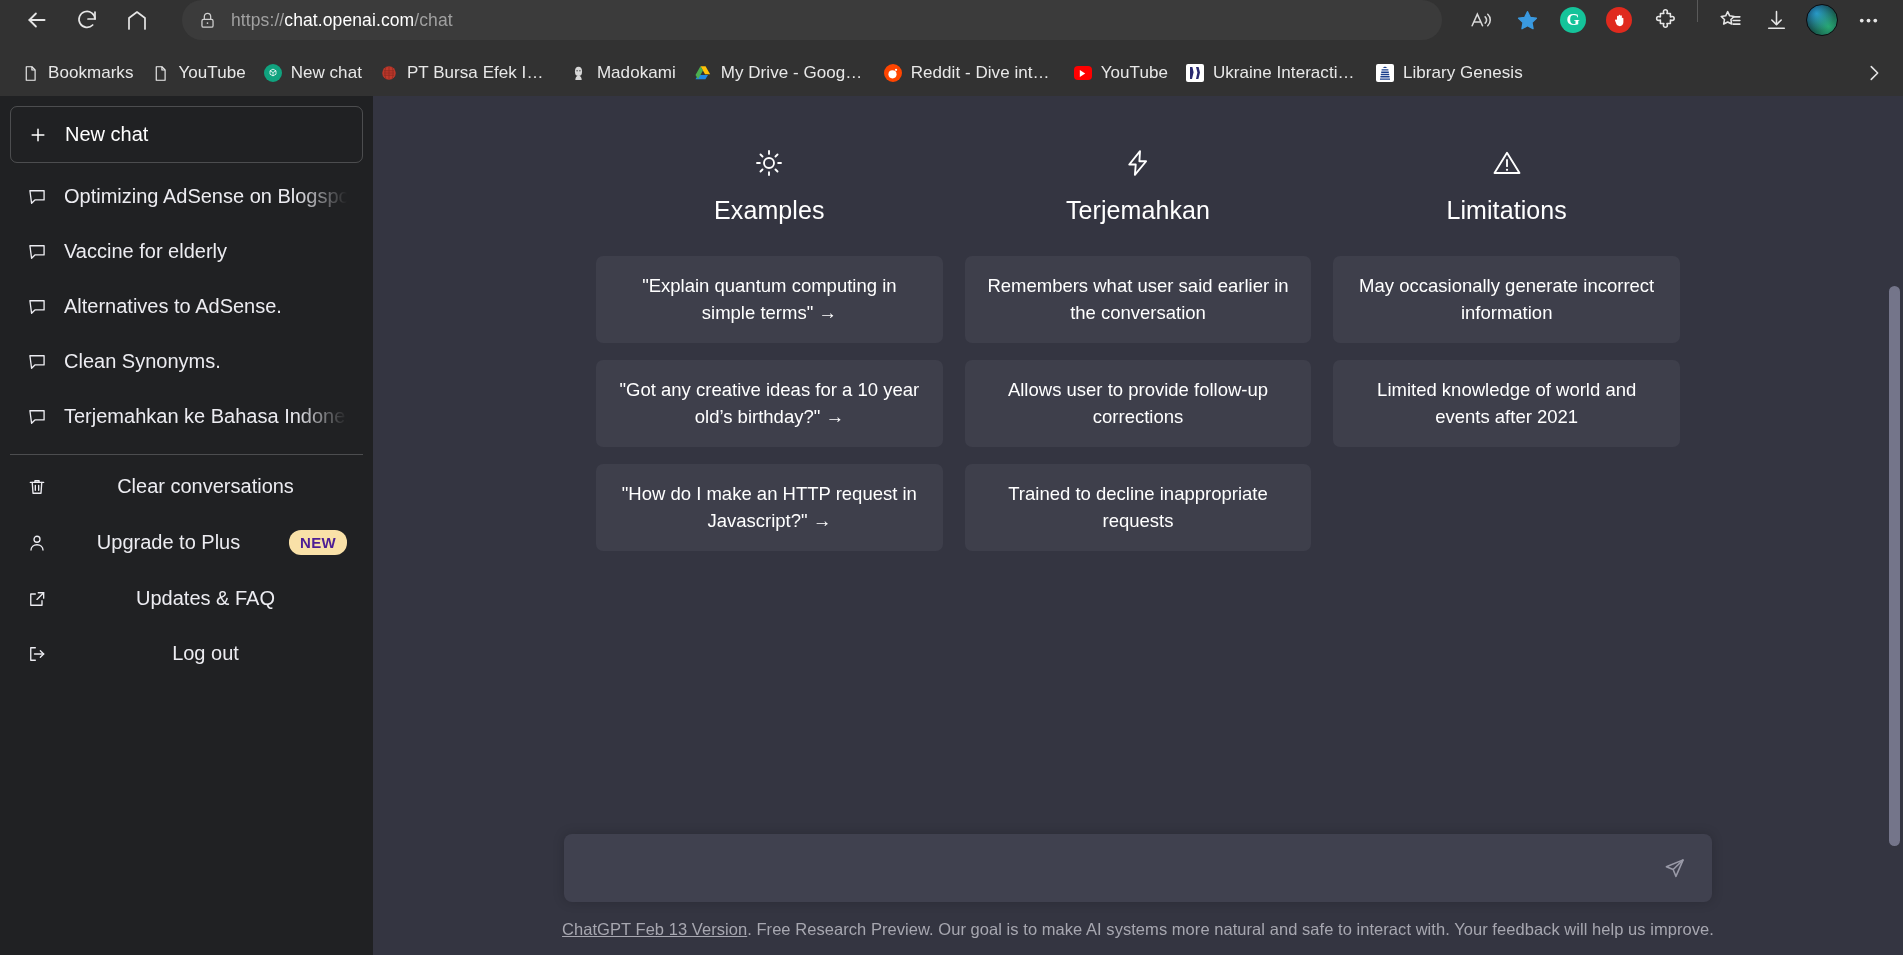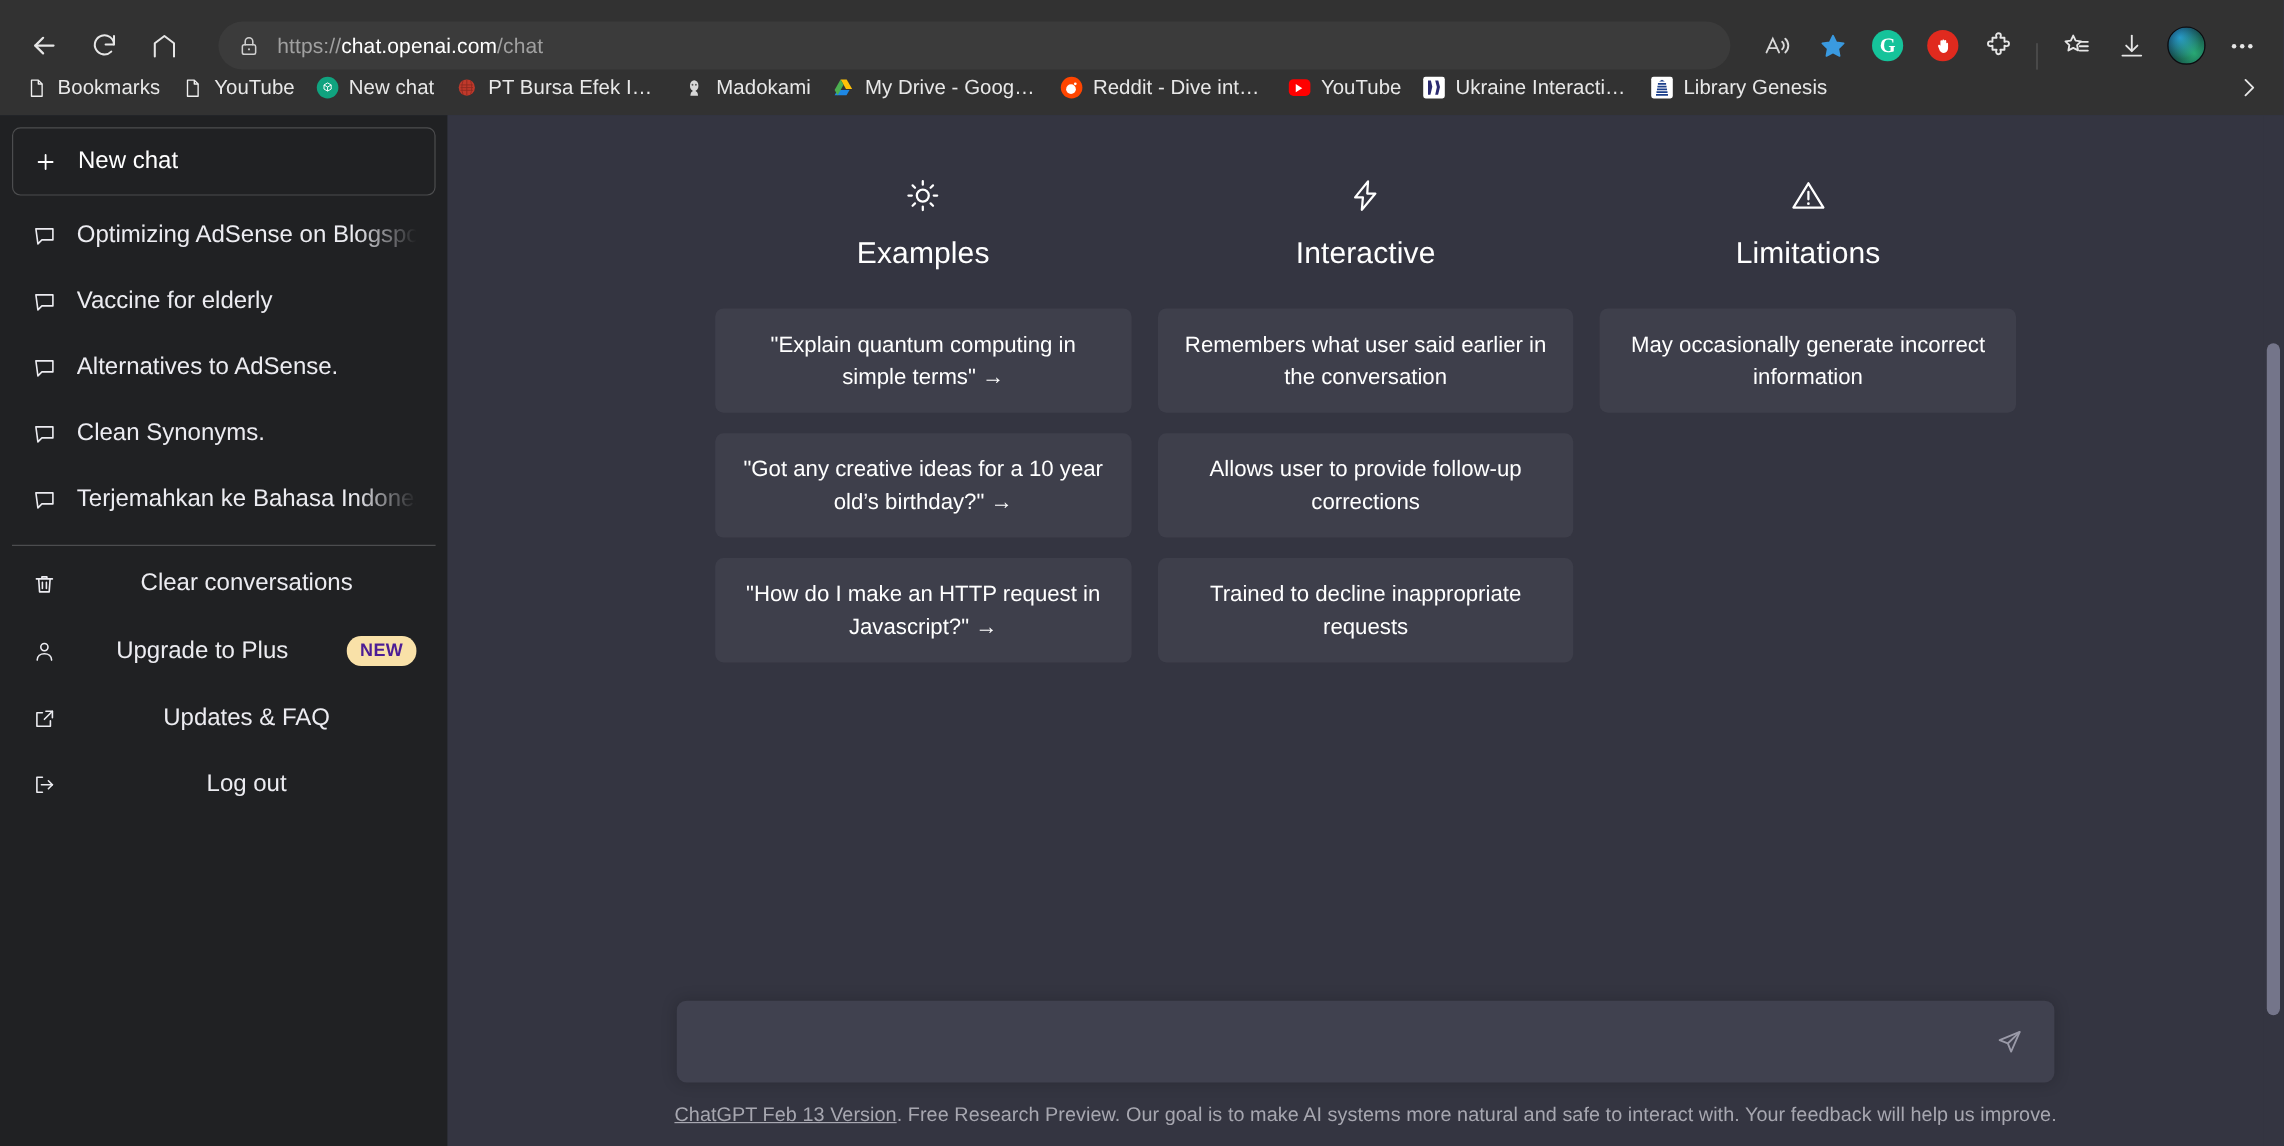--- a/index.html
+++ b/index.html
@@ -14,21 +14,21 @@
 
   
   .browser-chrome {
     background: #323232;
     width: 1903px;
   }
 
   .toolbar-row {
     height: 58px;
     display: flex;
-    align-items: flex-end;
+    align-items: flex-start;
     padding: 0 14px;
     gap: 4px;
   }
 
   .nav-btn {
     width: 46px;
     height: 40px;
     display: flex;
     align-items: center;
     justify-content: center;
@@ -717,21 +717,21 @@
             </div>
         </section>
 
         <section class="col">
           <div class="col-head">
             <span>
               <svg width="30" height="30" viewBox="0 0 24 24" fill="none" stroke="#ffffff" stroke-width="1.5" stroke-linejoin="round">
                 <path d="M13.6 2.5L5 13.2h5.2L9.5 21.5 18.5 10.6h-5.4z"></path>
               </svg>
             </span>
-            <h2 class="col-title">Interactive</h2>
+            <h2 class="col-title">Terjemahkan</h2>
           </div>
           <div class="card">
               <span>Remembers what user said earlier in the conversation</span>
             </div>
           <div class="card">
               <span>Allows user to provide follow-up corrections</span>
             </div>
           <div class="card">
               <span>Trained to decline inappropriate requests</span>
             </div>
@@ -744,20 +744,23 @@
                 <path d="M12 3.8L22 20H2z"></path>
                 <path d="M12 9.5v5"></path>
                   <circle cx="12" cy="17.4" r=".9" fill="#ffffff" stroke="none"></circle>
               </svg>
             </span>
             <h2 class="col-title">Limitations</h2>
           </div>
           <div class="card">
               <span>May occasionally generate incorrect information</span>
             </div>
+          <div class="card">
+              <span>Limited knowledge of world and events after 2021</span>
+            </div>
         </section>
 
       </div>
     </div>
 
     <div class="composer-wrap">
       <div class="composer">
         <input class="composer-input" type="text" placeholder="" style="">
         <span class="send-btn">
           <svg width="23" height="23" viewBox="0 0 24 24" fill="none" stroke="#9a9aa8" stroke-width="1.6" stroke-linejoin="round">

